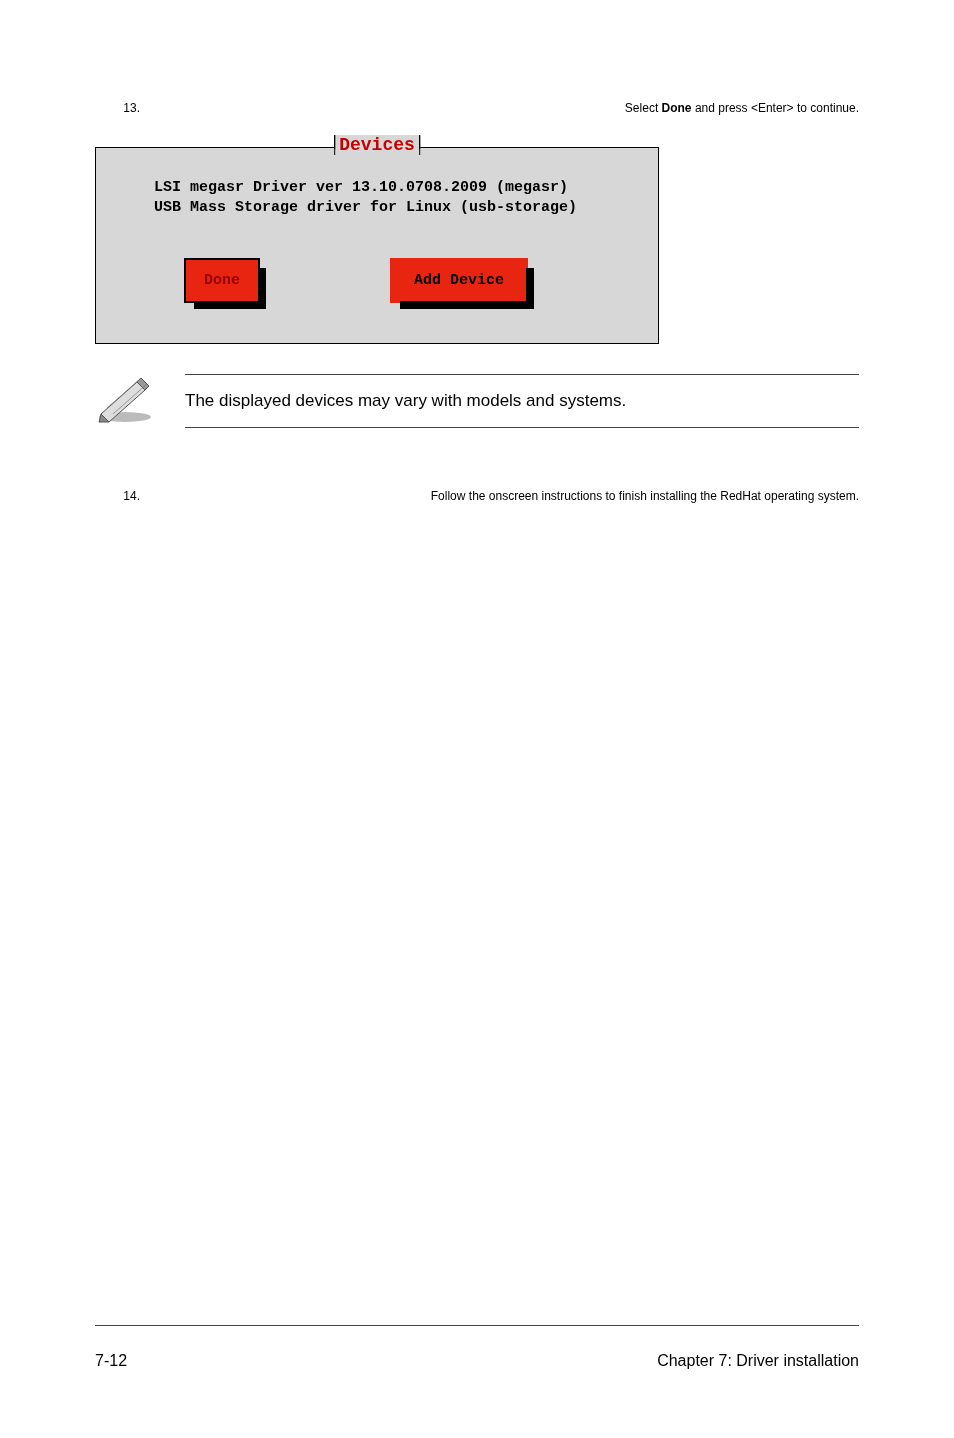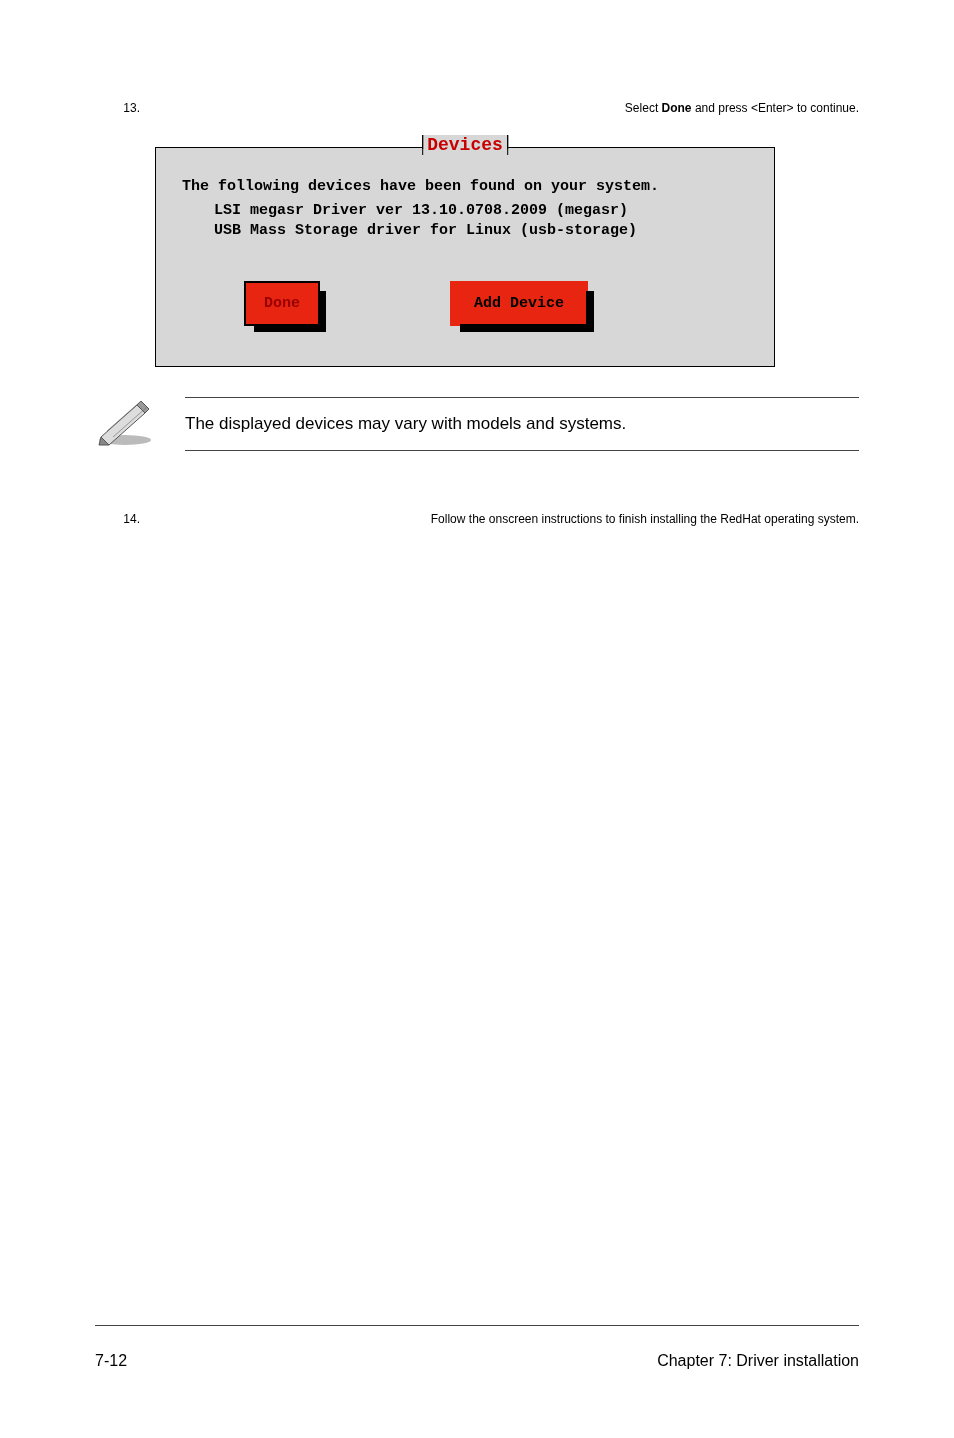--- a/index.html
+++ b/index.html
@@ -27,22 +27,21 @@
     width: 45px;
     flex: 0 0 45px;
   }
   .step-text {
     flex: 1;
   }
   .step-text b { font-weight: bold; }
 
   
   .dialog-outer {
-    margin-left: 60px;
-    width: 620px;
+    width: 564px;
   }
   .dialog-fieldset {
     border: 1px solid #000;
     padding: 30px 18px 40px 18px;
     position: relative;
     background: #d7d7d7;
     box-sizing: border-box;
   }
   .dialog-legend {
     position: absolute;
@@ -182,21 +181,20 @@
     <div class="step-num">13.</div>
     <div class="step-text">
       <span>Select </span><b>Done</b><span> and press &lt;Enter&gt; to continue.</span>
     </div>
   </div>
 
   <div class="dialog-outer">
     <div class="dialog-fieldset">
       <div class="dialog-legend">Devices</div>
 
-      <div class="dev-intro">The following devices have been found on your system.</div>
 
       <div class="dev-list">
         <div class="dev-row">LSI megasr Driver ver 13.10.0708.2009 (megasr)</div>
         <div class="dev-row">USB Mass Storage driver for Linux (usb-storage)</div>
       </div>
 
       <div class="btn-row">
         <div class="tbtn done">Done</div>
         <div class="tbtn add">Add Device</div>
       </div>

